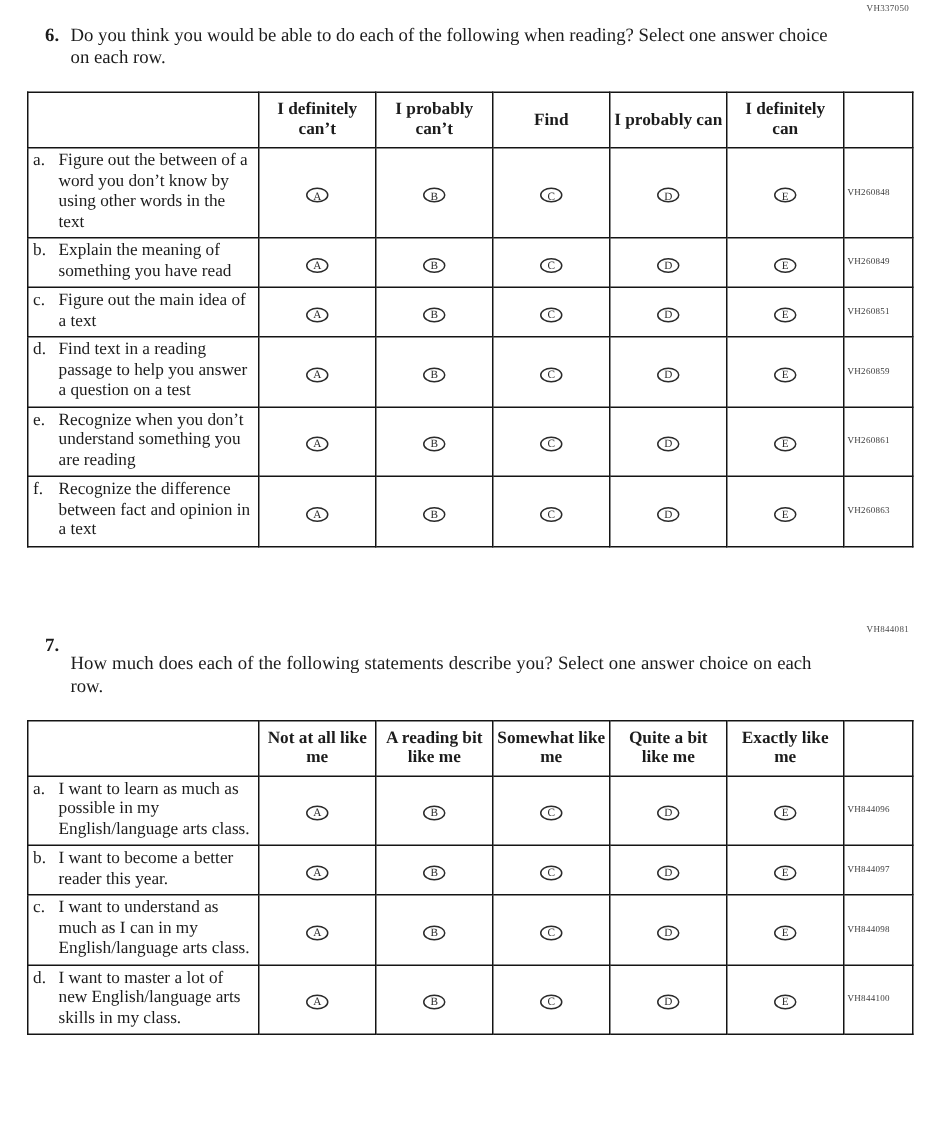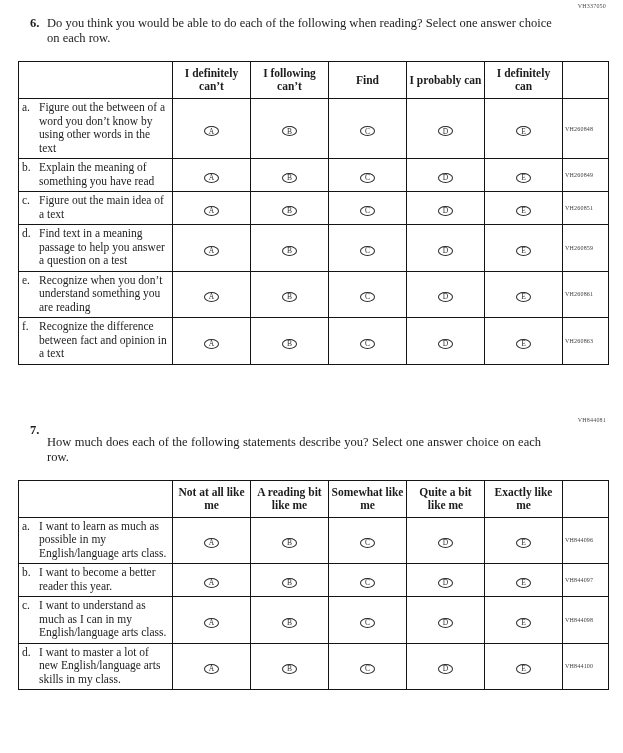--- a/index.html
+++ b/index.html
@@ -100,21 +100,21 @@
         <col style="width: 78px;">
         <col style="width: 78px;">
         <col style="width: 78px;">
         <col style="width: 78px;">
         <col style="width: 46px;">
       </colgroup>
       <thead>
         <tr>
           <th></th>
           <th>I definitely can’t</th>
-          <th>I following can’t</th>
+          <th>I probably can’t</th>
           <th>Find</th>
           <th>I probably can</th>
           <th>I definitely can</th>
           <th></th>
         </tr>
       </thead>
       <tbody>
         <tr>
           <td class="label-cell">
             <div class="label-wrap">
@@ -154,21 +154,21 @@
           <td class="bubble-cell"><span class="bubble">B</span></td>
           <td class="bubble-cell"><span class="bubble">C</span></td>
           <td class="bubble-cell"><span class="bubble">D</span></td>
           <td class="bubble-cell"><span class="bubble">E</span></td>
           <td class="code-cell">VH260851</td>
         </tr>
         <tr>
           <td class="label-cell">
             <div class="label-wrap">
               <span class="row-letter">d.</span>
-              <span class="row-text">Find text in a meaning passage to help you answer a question on a test</span>
+              <span class="row-text">Find text in a reading passage to help you answer a question on a test</span>
             </div>
           </td>
           <td class="bubble-cell"><span class="bubble">A</span></td>
           <td class="bubble-cell"><span class="bubble">B</span></td>
           <td class="bubble-cell"><span class="bubble">C</span></td>
           <td class="bubble-cell"><span class="bubble">D</span></td>
           <td class="bubble-cell"><span class="bubble">E</span></td>
           <td class="code-cell">VH260859</td>
         </tr>
         <tr>

